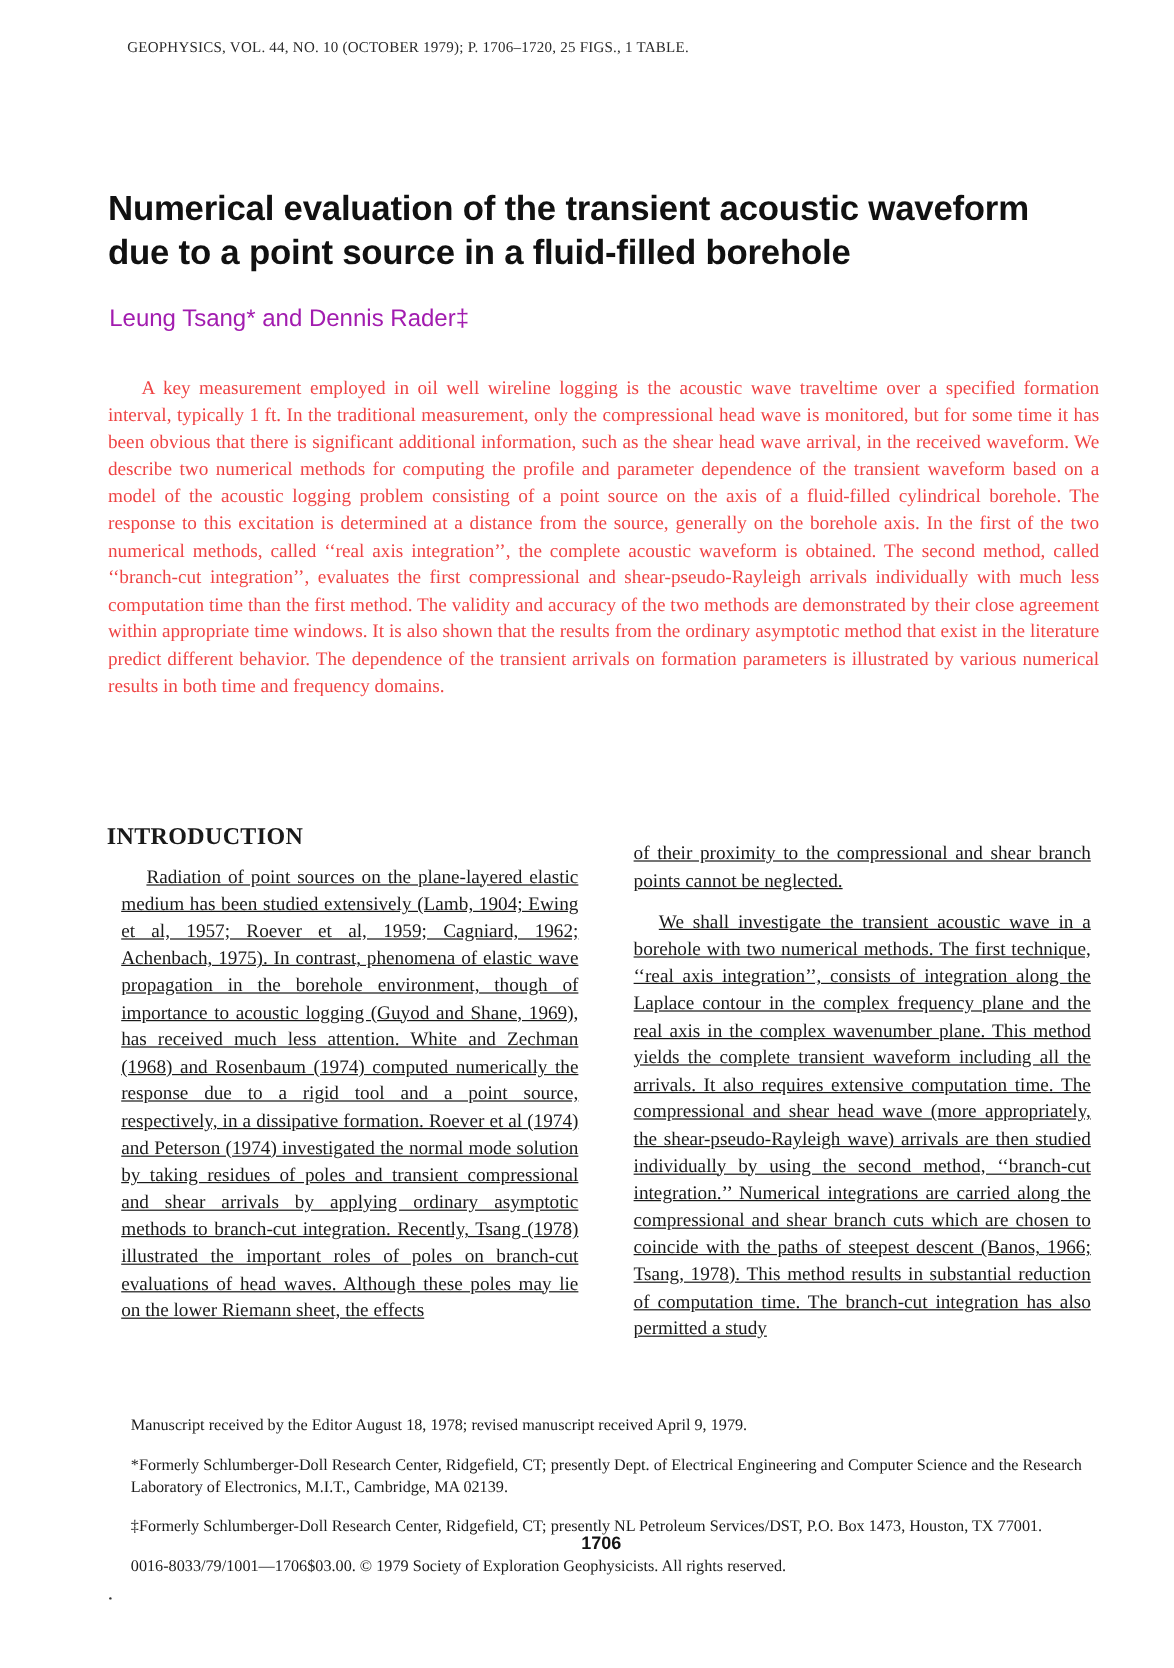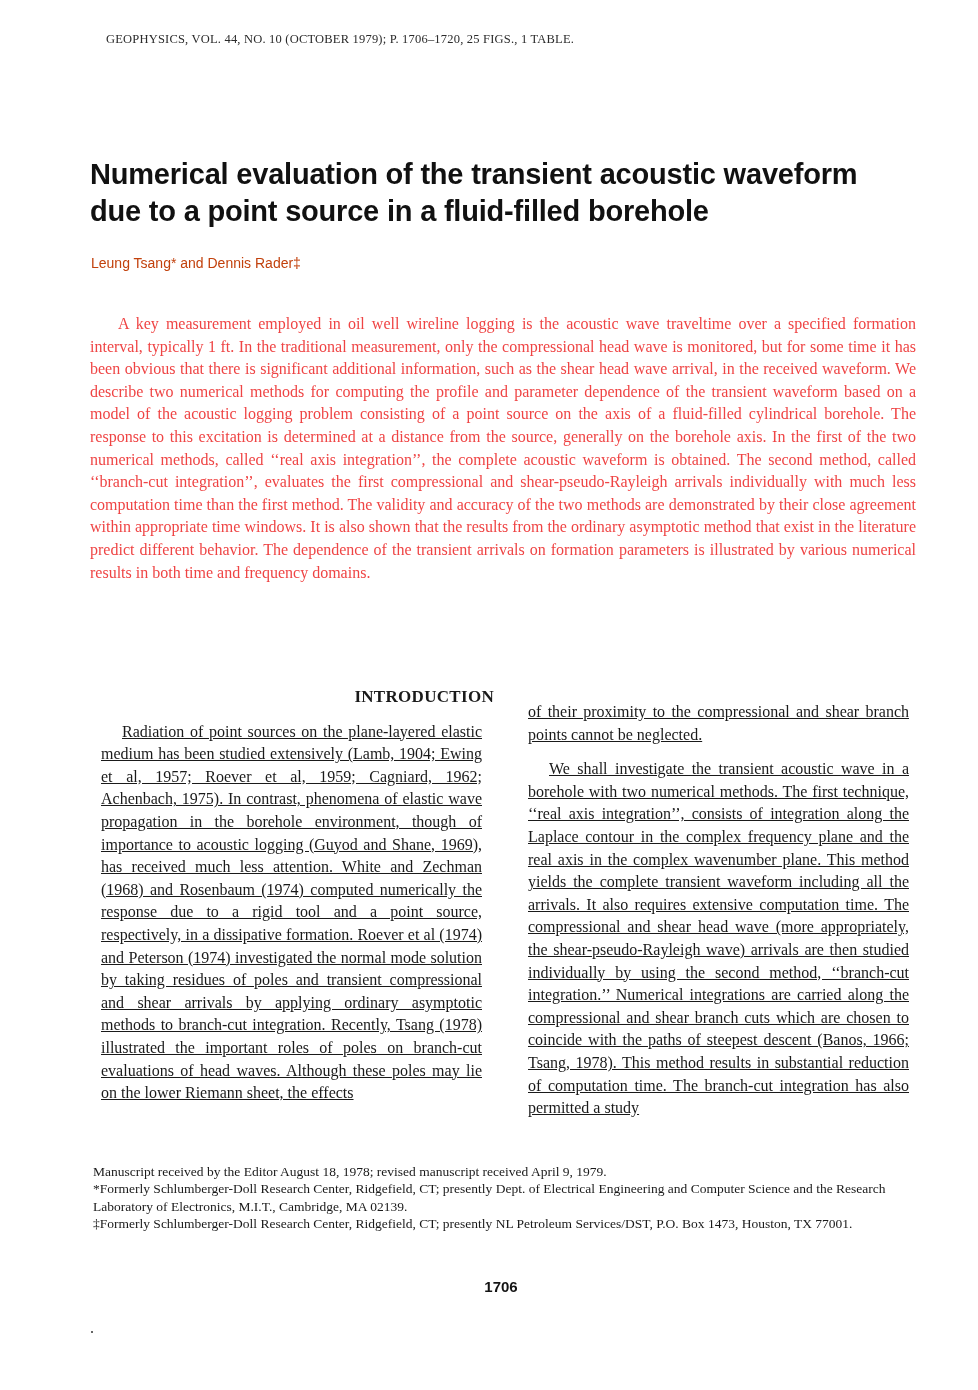--- a/index.html
+++ b/index.html
@@ -3,33 +3,33 @@
 <meta charset="utf-8">
 <style>
   html, body { margin: 0; padding: 0; background: #ffffff; }
   body { width: 978px; height: 1390px; position: relative; overflow: hidden; color: #141414; }
   .serif { font-family: "Liberation Serif", "DejaVu Serif", serif; }
   .sans { font-family: "Liberation Sans", "DejaVu Sans", sans-serif; }
 
   .running-head { position: absolute; left: 106px; top: 32px; font-size: 12.5px; letter-spacing: 0.2px; color: #2a2a2a; }
 
   .title { position: absolute; left: 90px; top: 156px; width: 820px; font-size: 29px; font-weight: bold; line-height: 37px; color: #111; letter-spacing: -0.2px; }
-  .authors { position: absolute; left: 91px; top: 255px; font-size: 14px; color: #c2410c; }
+  .authors { position: absolute; left: 91px; top: 255px; font-size: 20px; color: #a21caf; }
 
   .abstract { position: absolute; left: 90px; top: 313px; width: 826px; font-size: 16px; line-height: 22.6px; text-align: justify; text-indent: 28px; color: #ef4444; }
 
   .col { position: absolute; top: 686px; width: 405px; font-size: 16px; line-height: 22.6px; text-align: justify; color: #1a1a1a; }
   .col-left { left: 89px; }
   .col-right { left: 516px; }
-  .section-heading { font-weight: bold; text-align: right; font-size: 17px; margin: 0 0 4px 0; letter-spacing: 0.3px; }
+  .section-heading { font-weight: bold; text-align: left; font-size: 20px; margin: 0 0 4px 0; letter-spacing: 0.3px; }
   .col p { margin: 12px; text-decoration: underline; }
   .indent { text-indent: 21px; }
 
   .footnotes { position: absolute; left: 93px; top: 1163px; width: 828px; font-size: 13.5px; line-height: 17.3px; color: #1a1a1a; }
-  .footnotes p { margin: 0; }
+  .footnotes p { margin: 16px; }
 
   .page-number { position: absolute; left: 0; width: 1002px; top: 1278px; text-align: center; font-size: 15px; font-weight: bold; }
   .speck { position: absolute; left: 91px; top: 1331px; width: 2px; height: 2px; background: #333; border-radius: 1px; }
 </style>
 </head>
 <body>
 
 <div class="running-head serif">GEOPHYSICS, VOL. 44, NO. 10 (OCTOBER 1979); P. 1706–1720, 25 FIGS., 1 TABLE.</div>
 
 <h1 class="title sans" style="margin:0;">Numerical evaluation of the transient acoustic waveform due to a point source in a fluid-filled borehole</h1>
@@ -45,17 +45,18 @@
 
 <div class="col col-right serif" style="top:689px;">
   <p>of their proximity to the compressional and shear branch points cannot be neglected.</p>
   <p class="indent">We shall investigate the transient acoustic wave in a borehole with two numerical methods. The first technique, ‘‘real axis integration’’, consists of integration along the Laplace contour in the complex frequency plane and the real axis in the complex wavenumber plane. This method yields the complete transient waveform including all the arrivals. It also requires extensive computation time. The compressional and shear head wave (more appropriately, the shear-pseudo-Rayleigh wave) arrivals are then studied individually by using the second method, ‘‘branch-cut integration.’’ Numerical integrations are carried along the compressional and shear branch cuts which are chosen to coincide with the paths of steepest descent (Banos, 1966; Tsang, 1978). This method results in substantial reduction of computation time. The branch-cut integration has also permitted a study</p>
 </div>
 
 <div class="footnotes serif">
   <p>Manuscript received by the Editor August 18, 1978; revised manuscript received April 9, 1979.</p>
   <p>*Formerly Schlumberger-Doll Research Center, Ridgefield, CT; presently Dept. of Electrical Engineering and Computer Science and the Research Laboratory of Electronics, M.I.T., Cambridge, MA 02139.</p>
   <p>‡Formerly Schlumberger-Doll Research Center, Ridgefield, CT; presently NL Petroleum Services/DST, P.O. Box 1473, Houston, TX 77001.</p>
+  <p>0016-8033/79/1001—1706$03.00. © 1979 Society of Exploration Geophysicists. All rights reserved.</p>
 </div>
 
 <div class="page-number sans">1706</div>
 
 <div class="speck"></div>
 
 </body></html>

